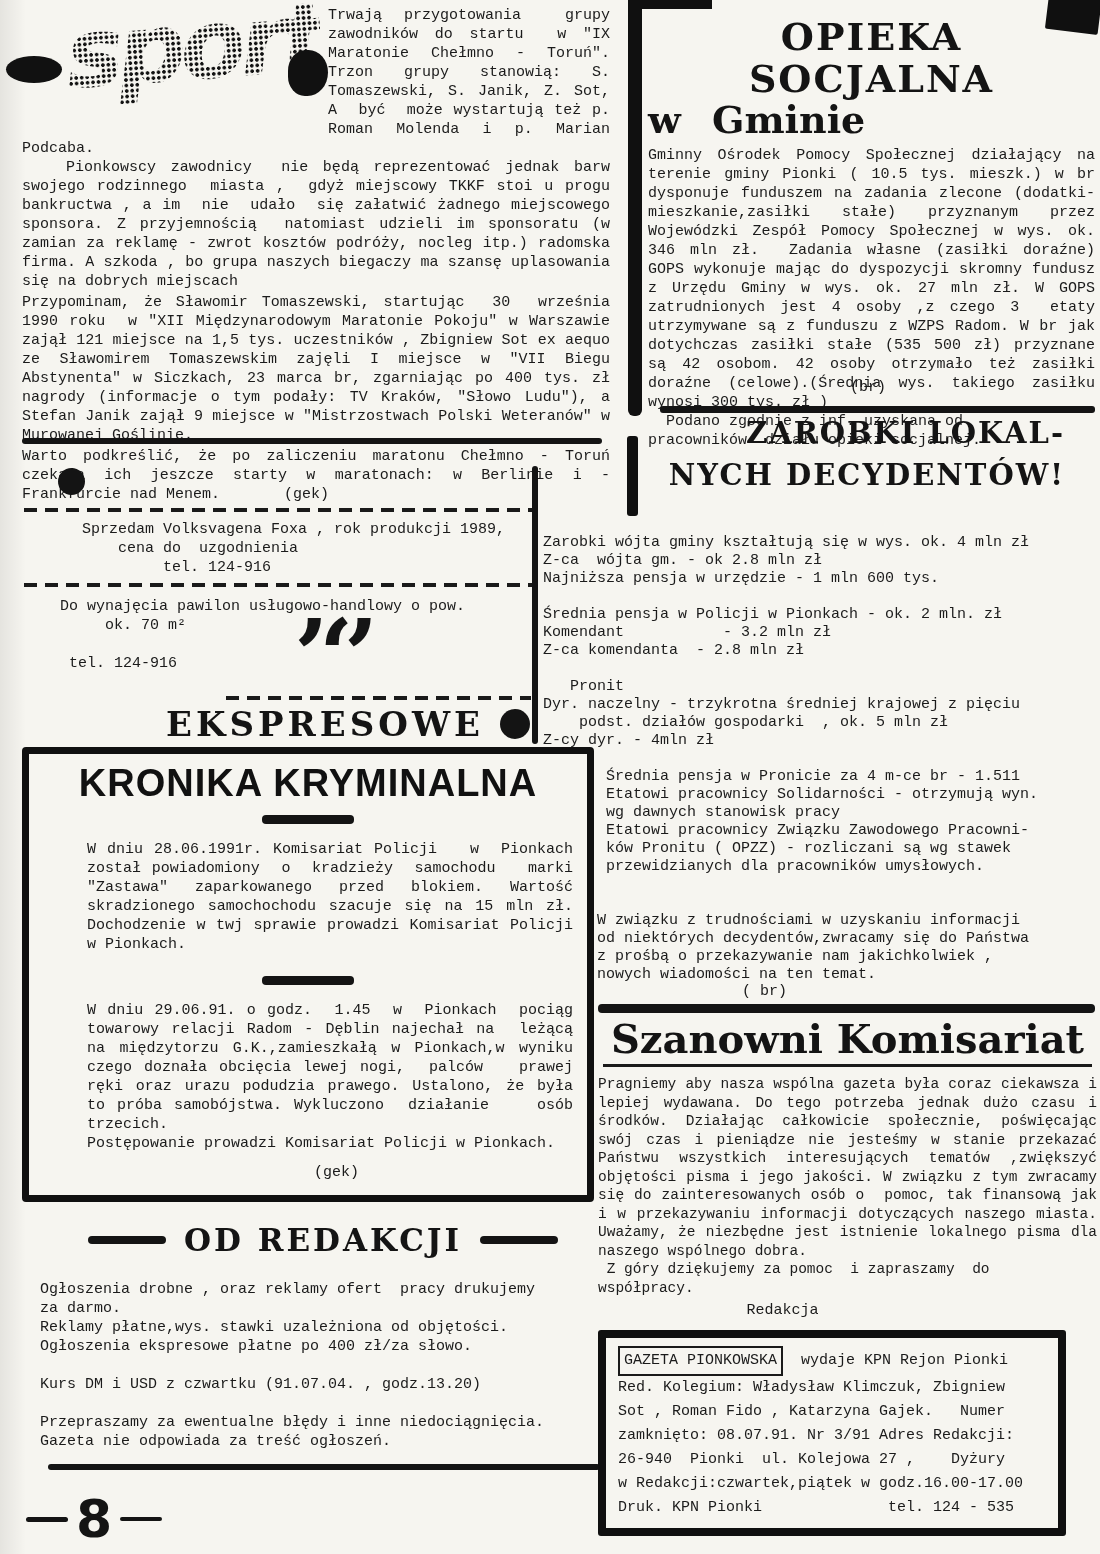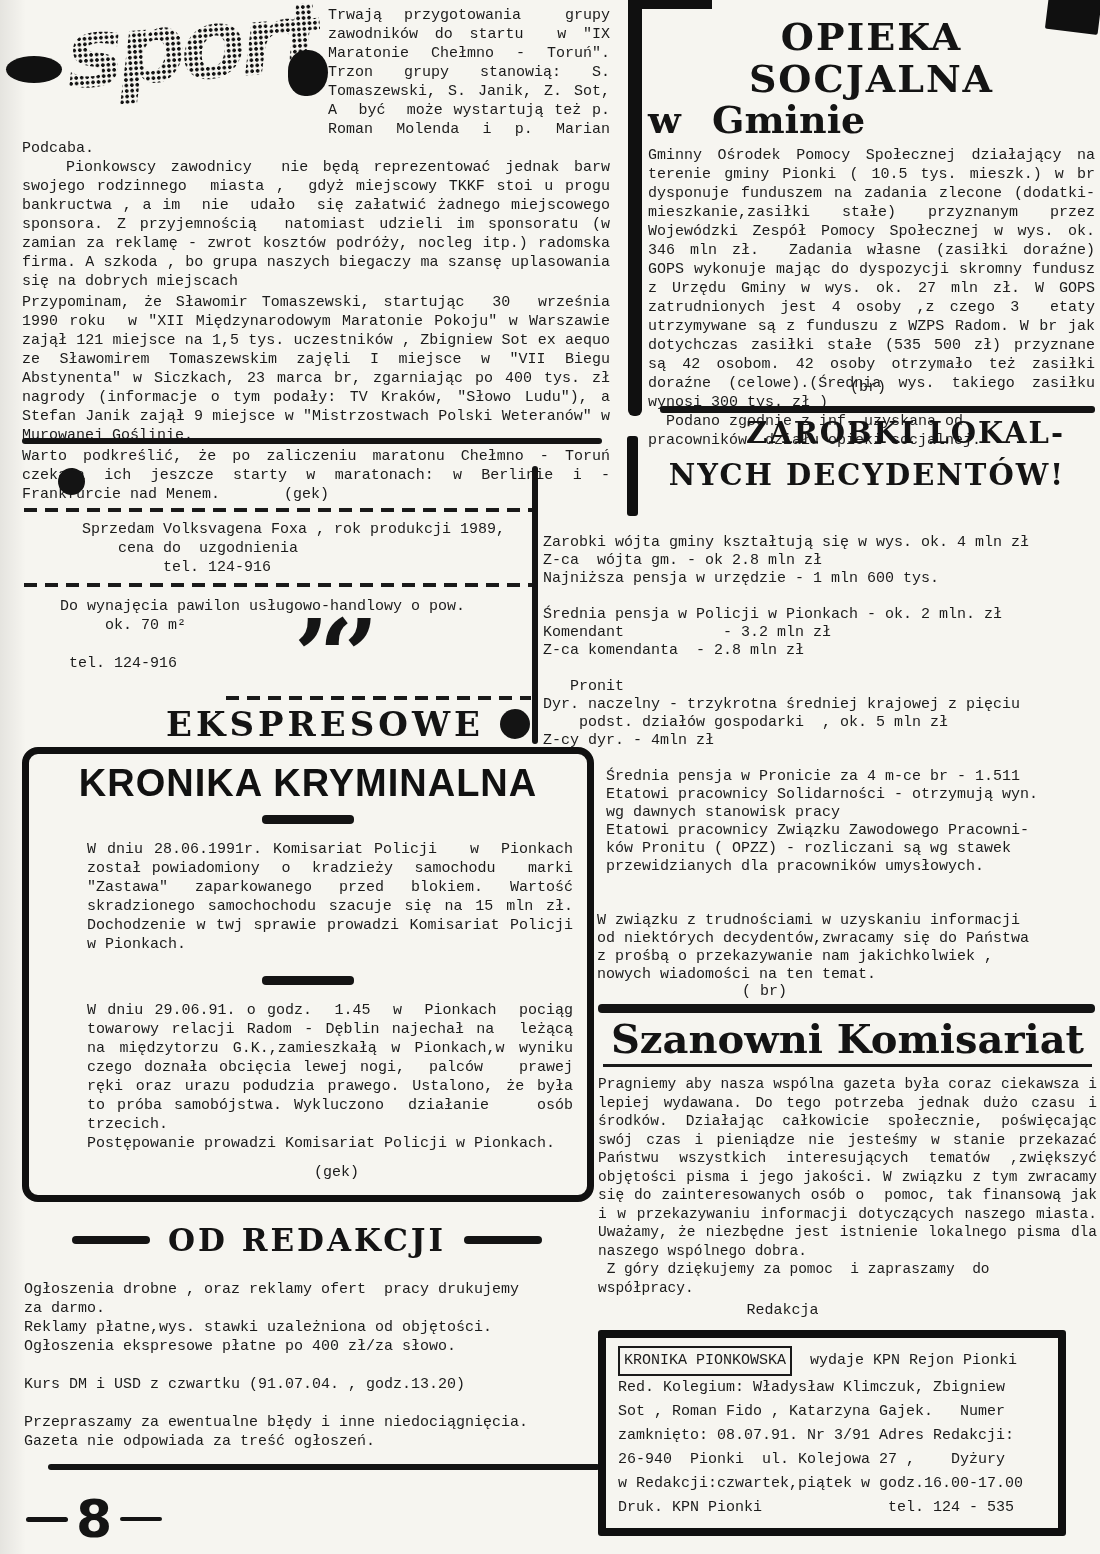--- a/index.html
+++ b/index.html
@@ -53,28 +53,28 @@
   .quote-marks{position:absolute; left:270px; top:152px;
     font-family:"DejaVu Serif",serif; font-weight:800; font-size:100px; line-height:90px;
     letter-spacing:-10px; color:#151515;}
   .ogl-dash3{position:absolute; left:202px; top:238px; width:305px;}
   .eks-row{position:absolute; left:142px; top:246px; display:flex; align-items:center; gap:16px;}
   .eks-title{font-size:34px; letter-spacing:4px;}
   .eks-row .dot{width:30px; height:30px;}
   .vline-ogl{left:532px; top:466px; width:6px; height:278px; background:#141414; border-radius:3px;}
 
   
-  .kronika{left:22px; top:747px; width:572px; height:455px; border:7px solid #101010; border-radius:16px; box-sizing:border-box; overflow:hidden;}
+  .kronika{left:22px; top:747px; width:572px; height:455px; border:7px solid #101010; border-radius:4px; box-sizing:border-box; overflow:hidden;}
   .kron-title{font-family:"Liberation Sans","DejaVu Sans",sans-serif; font-weight:800; font-size:38px; letter-spacing:1px; text-align:center; margin:8px 0 10px 0; color:#111;}
   .kron-bar{width:92px; height:9px; margin:0 auto;}
   .kronika p{margin:16px 14px 0 58px;}
   .kron-sig{margin:10px 0 0 285px; white-space:pre;}
 
   
-  .od-redakcji{left:24px; top:1222px; width:566px;}
+  .od-redakcji{left:40px; top:1222px; width:566px;}
   .odr-head{display:flex; align-items:center; justify-content:center; gap:18px;}
   .odr-head .bar{width:78px; height:8px;}
   .odr-title{font-size:31px; letter-spacing:3px;}
   .odr-body{margin-top:22px;}
 
   .hr-bleft{left:48px; top:1464px; width:552px; height:6px; border-radius:3px;}
   .pagenum{left:26px; top:1496px; display:flex; align-items:center; gap:8px;}
   .pagenum .bar{width:42px; height:5px;}
   .pagenum-digit{font-family:"DejaVu Sans",sans-serif; font-weight:800; font-size:52px; line-height:46px; color:#141414;}
 
@@ -234,21 +234,21 @@
 
   <div class="abs szanowni">
     <div class="serifhead szan-title">Szanowni Komisariat</div>
     <div class="mono just szan-body">Pragniemy aby nasza wspólna gazeta była coraz ciekawsza i lepiej wydawana. Do tego potrzeba jednak dużo czasu i środków. Działając całkowicie społecznie, poświęcając swój czas i pieniądze nie jesteśmy w stanie przekazać Państwu wszystkich interesujących tematów ,zwiększyć objętości pisma i jego jakości. W związku z tym zwracamy się do zainteresowanych osób o  pomoc, tak finansową jak i w przekazywaniu informacji dotyczących naszego miasta. Uważamy, że niezbędne jest istnienie lokalnego pisma dla naszego wspólnego dobra.
  Z góry dziękujemy za pomoc  i zapraszamy  do
 współpracy.</div>
     <div class="mono szan-sig">Redakcja</div>
   </div>
 
   <div class="abs imprint">
-    <div class="imprint-line1"><span class="imprint-title">KRONIKA PIONKOWSKA</span><span>  wydaje KPN Rejon Pionki</span></div>
+    <div class="imprint-line1"><span class="imprint-title">GAZETA PIONKOWSKA</span><span>  wydaje KPN Rejon Pionki</span></div>
     <div class="mono">Red. Kolegium: Władysław Klimczuk, Zbigniew
 Sot , Roman Fido , Katarzyna Gajek.   Numer
 zamknięto: 08.07.91. Nr 3/91 Adres Redakcji:
 26-940  Pionki  ul. Kolejowa 27 ,    Dyżury
 w Redakcji:czwartek,piątek w godz.16.00-17.00
 Druk. KPN Pionki              tel. 124 - 535</div>
   </div>
 
 </div>
 

